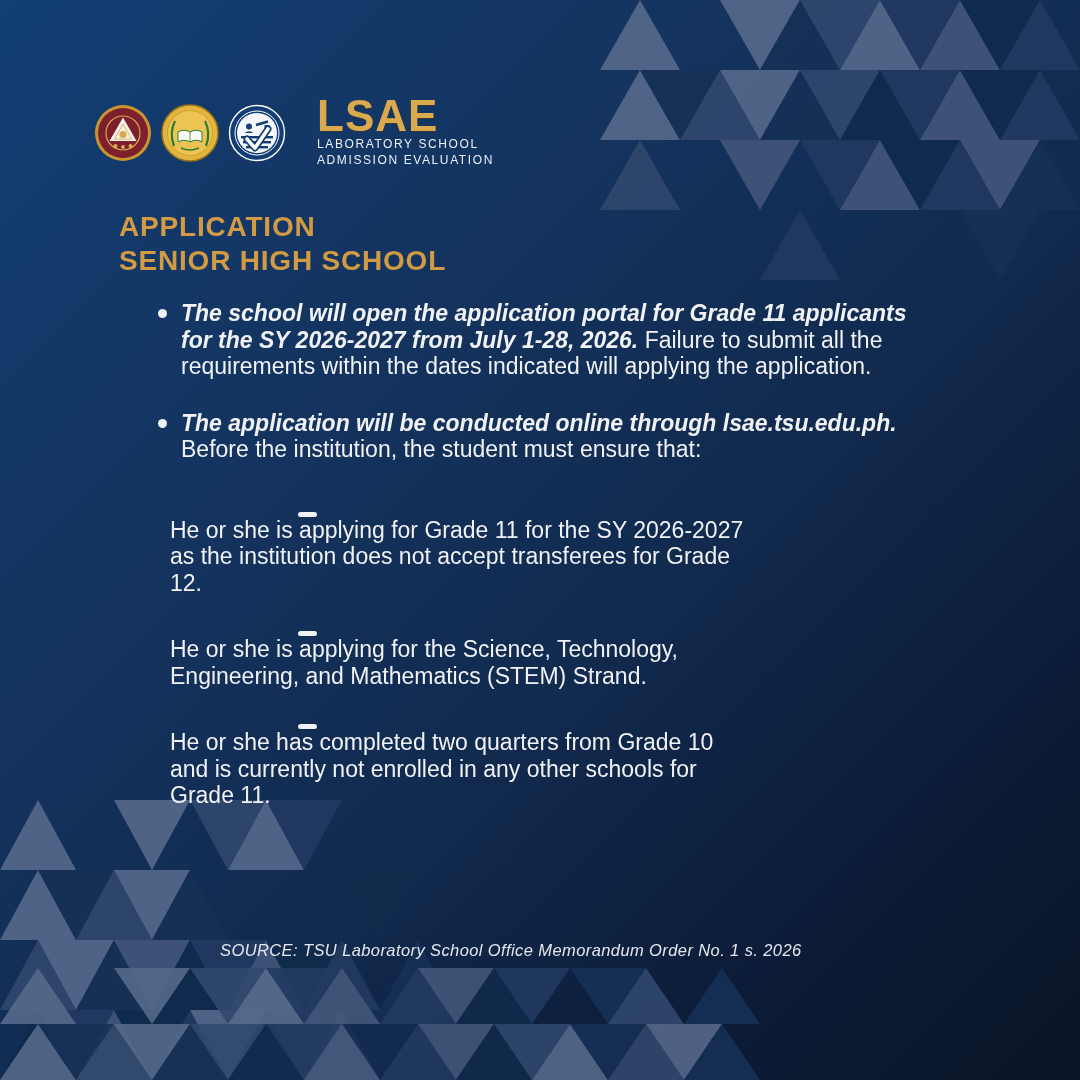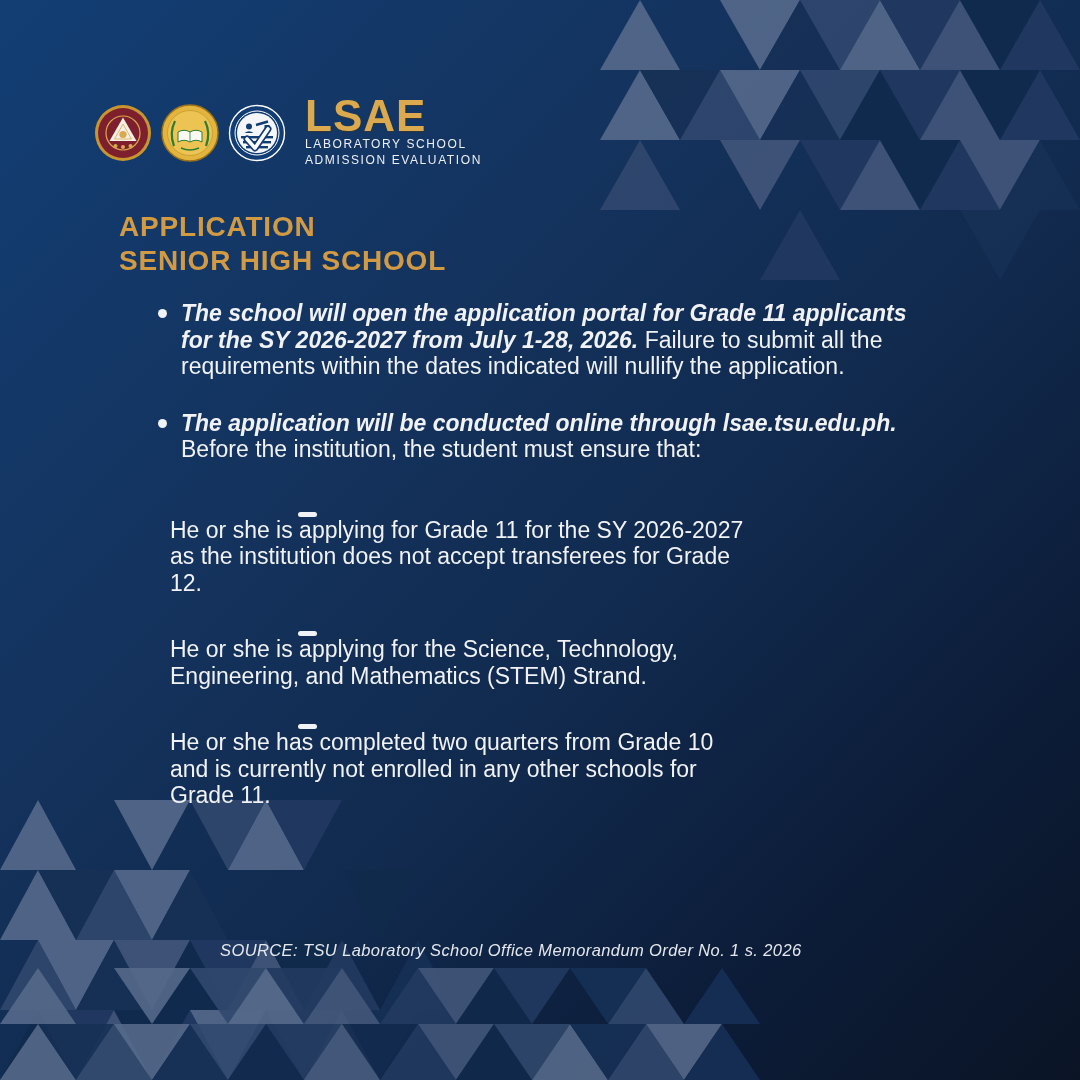--- a/index.html
+++ b/index.html
@@ -9,21 +9,21 @@
     font-family:"Liberation Sans","DejaVu Sans",sans-serif;
   }
   svg.mosaic{position:absolute;pointer-events:none;}
   #tri-tr{top:0;right:0;}
   #tri-bl{bottom:0;left:0;}
   #tri-bs{bottom:0;left:0;}
 
   
   .logos-row{position:absolute;top:97px;left:94px;display:flex;align-items:center;}
   .seal{width:58px;height:58px;margin-right:9px;flex-shrink:0;}
-  .lsae-block{margin-left:10px;}
+  .lsae-block{margin-left:22px;}
   .lsae-acronym{font-size:44px;font-weight:700;letter-spacing:1px;line-height:0.85;
     color:#DBA94E;text-shadow:0 1px 1px rgba(90,55,5,0.45);}
   .lsae-line{font-size:12px;letter-spacing:1.6px;color:#EDEFF4;margin-top:3px;line-height:1.25;}
 
   
   .heading{position:absolute;top:210px;left:119px;font-size:28px;font-weight:700;
     letter-spacing:0.8px;line-height:34px;color:#D29B43;}
 
   
   .content{position:absolute;top:300px;left:142px;width:790px;color:#F0F2F5;}
@@ -193,21 +193,21 @@
 
   <div class="heading">
     <div>APPLICATION</div>
     <div>SENIOR HIGH SCHOOL</div>
   </div>
 
   <div class="content">
 
     <div class="bullet">
       <span class="dot"></span>
-      <p><span class="bi">The school will open the application portal for Grade 11 applicants for the SY 2026-2027 from July 1-28, 2026.</span><span> Failure to submit all the requirements within the dates indicated will nullify the application.</span></p>
+      <p><span class="bi">The school will open the application portal for Grade 11 applicants for the SY 2026-2027 from July 1-28, 2026.</span><span> Failure to submit all the requirements within the dates indicated will applying the application.</span></p>
     </div>
 
     <div class="bullet">
       <span class="dot"></span>
       <p><span class="bi">The application will be conducted online through lsae.tsu.edu.ph.</span><span> Before the institution, the student must ensure that:</span></p>
     </div>
 
     <div class="subs">
       <div class="sub">
         <span class="dash"></span>

